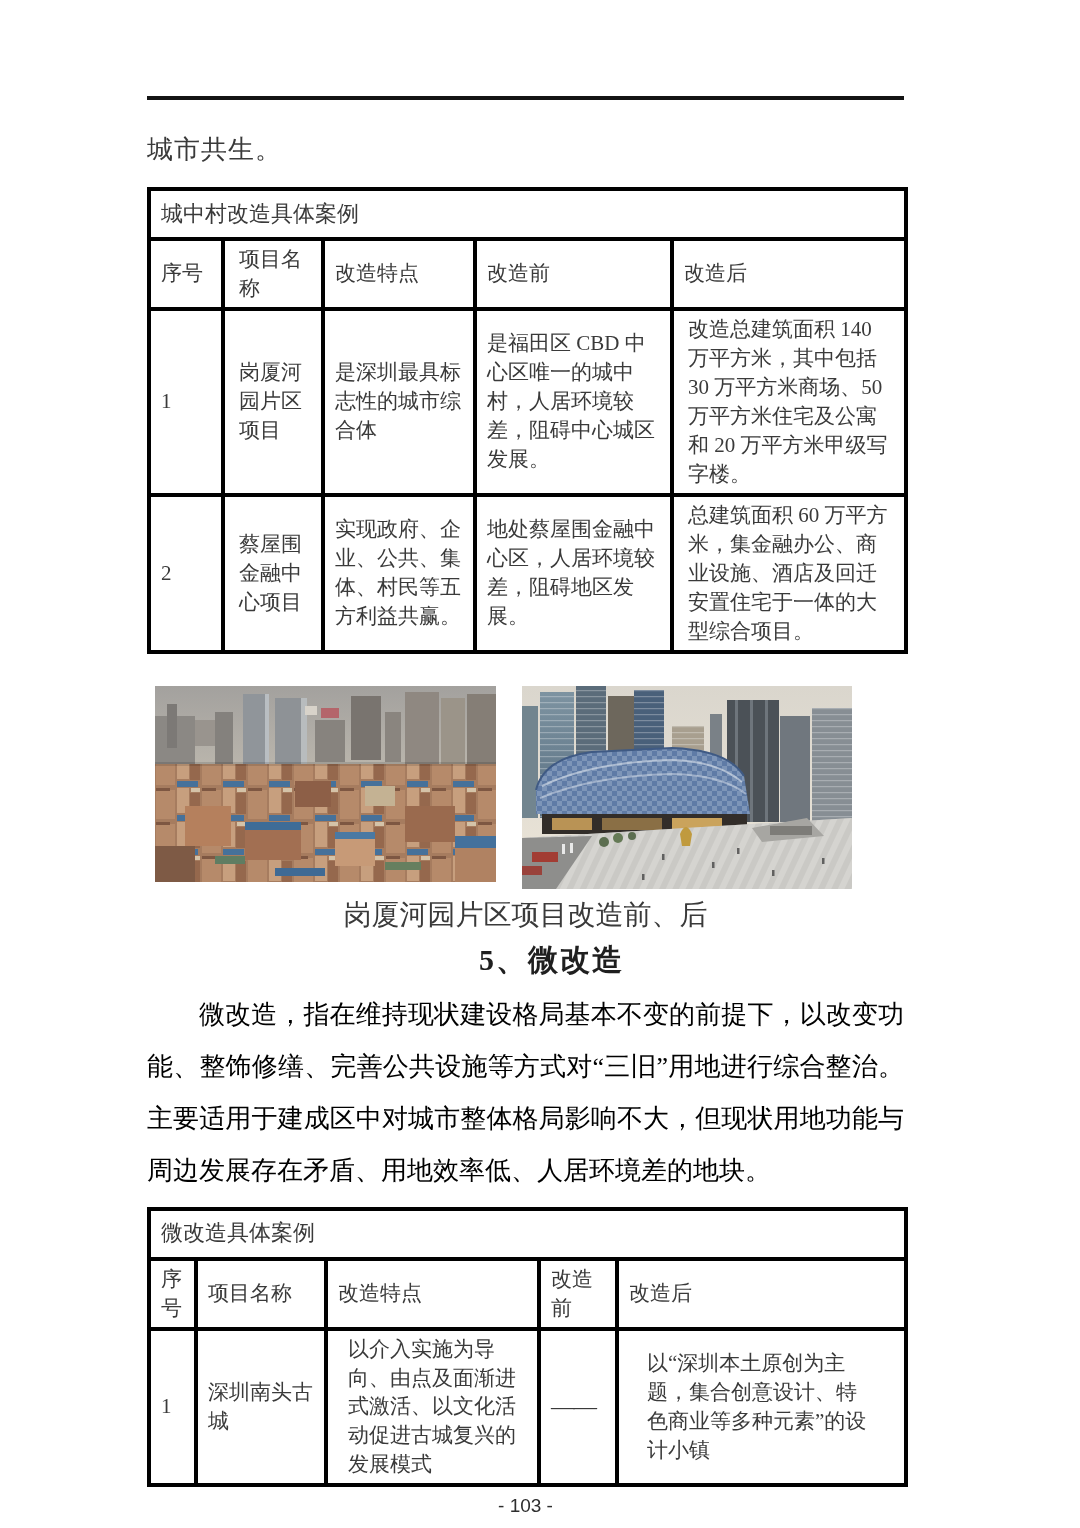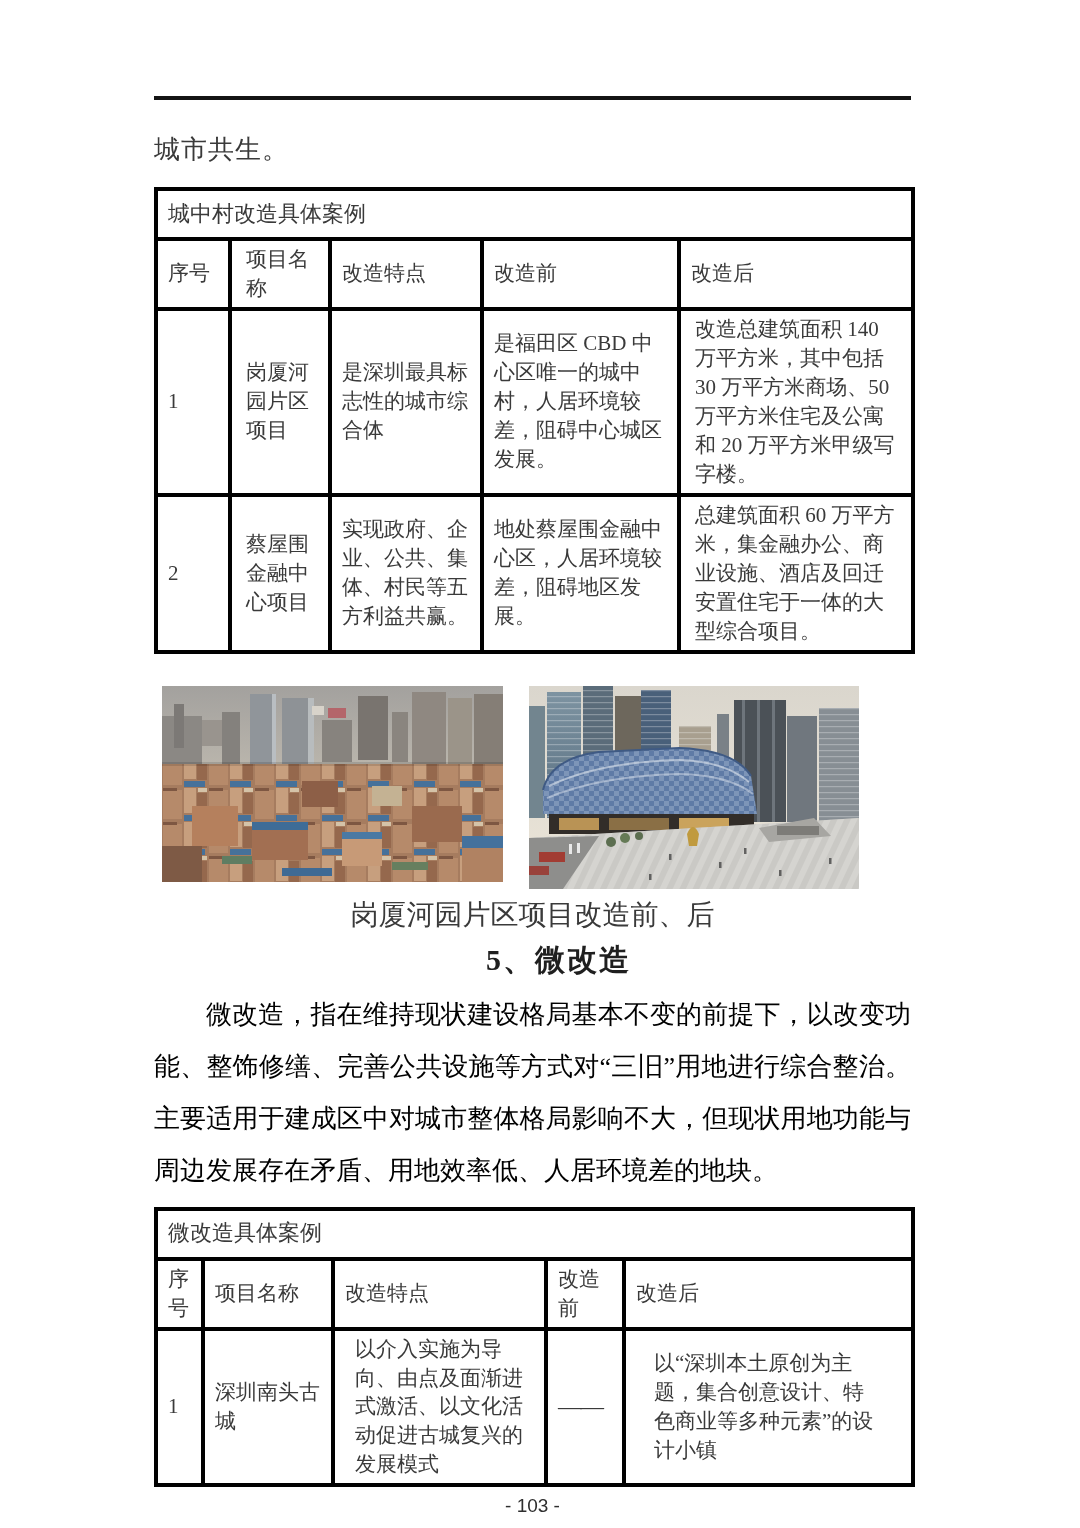--- a/index.html
+++ b/index.html
@@ -1,21 +1,21 @@
 <!DOCTYPE html>
 <html><head>
 <meta charset="utf-8">
 <style>
   html,body { margin:0; padding:0; background:#ffffff; }
   .page {
     position:relative; width:1080px; height:1528px; background:#ffffff;
     font-family:"Liberation Serif","DejaVu Serif",serif; color:#3b3b3b;
     overflow:hidden;
   }
-  .content { position:absolute; left:154px; top:0; width:757px; }
+  .content { position:absolute; left:147px; top:0; width:757px; }
 
   .rule { margin-top:96px; height:4px; background:#141414; }
 
   .toptext { margin-top:32px; font-size:26px; letter-spacing:1px; color:#3a3a3a; }
 
   table.ctable {
     border-collapse:collapse; width:757px; table-layout:fixed;
     font-size:21px; color:#3a3a3a;
   }
   table.ctable td {

